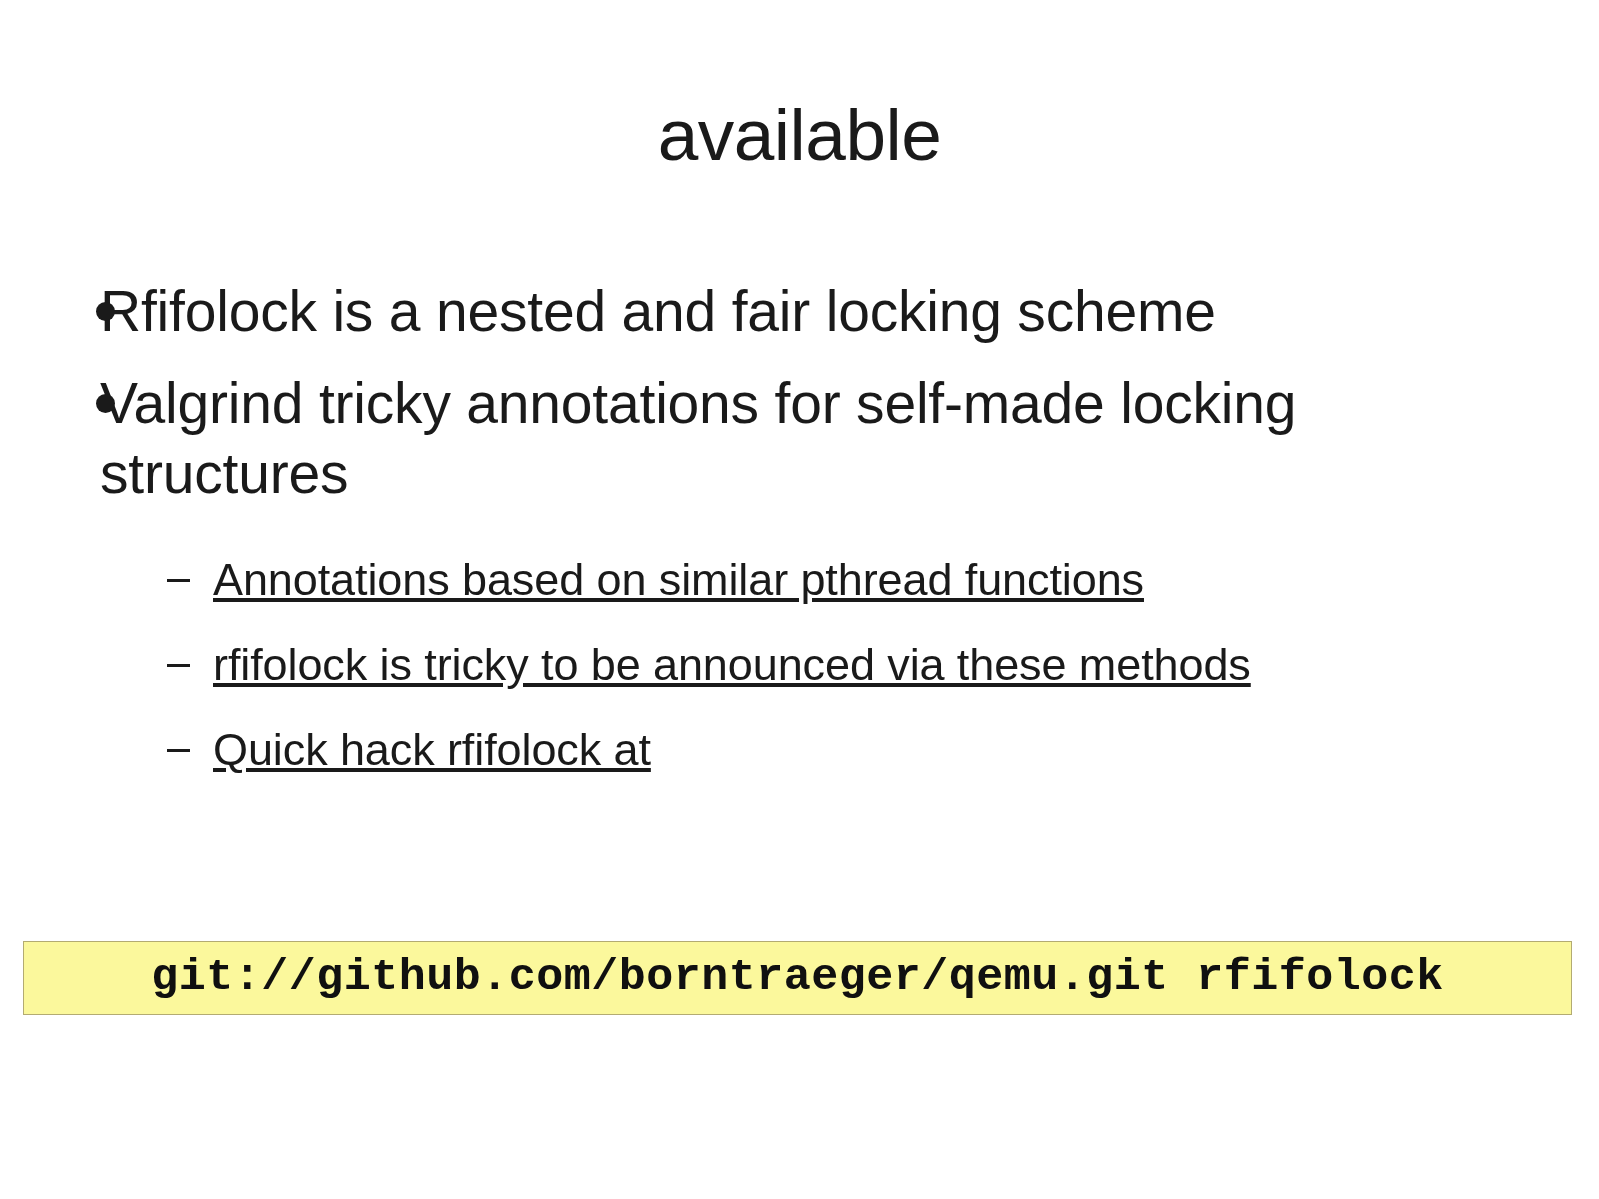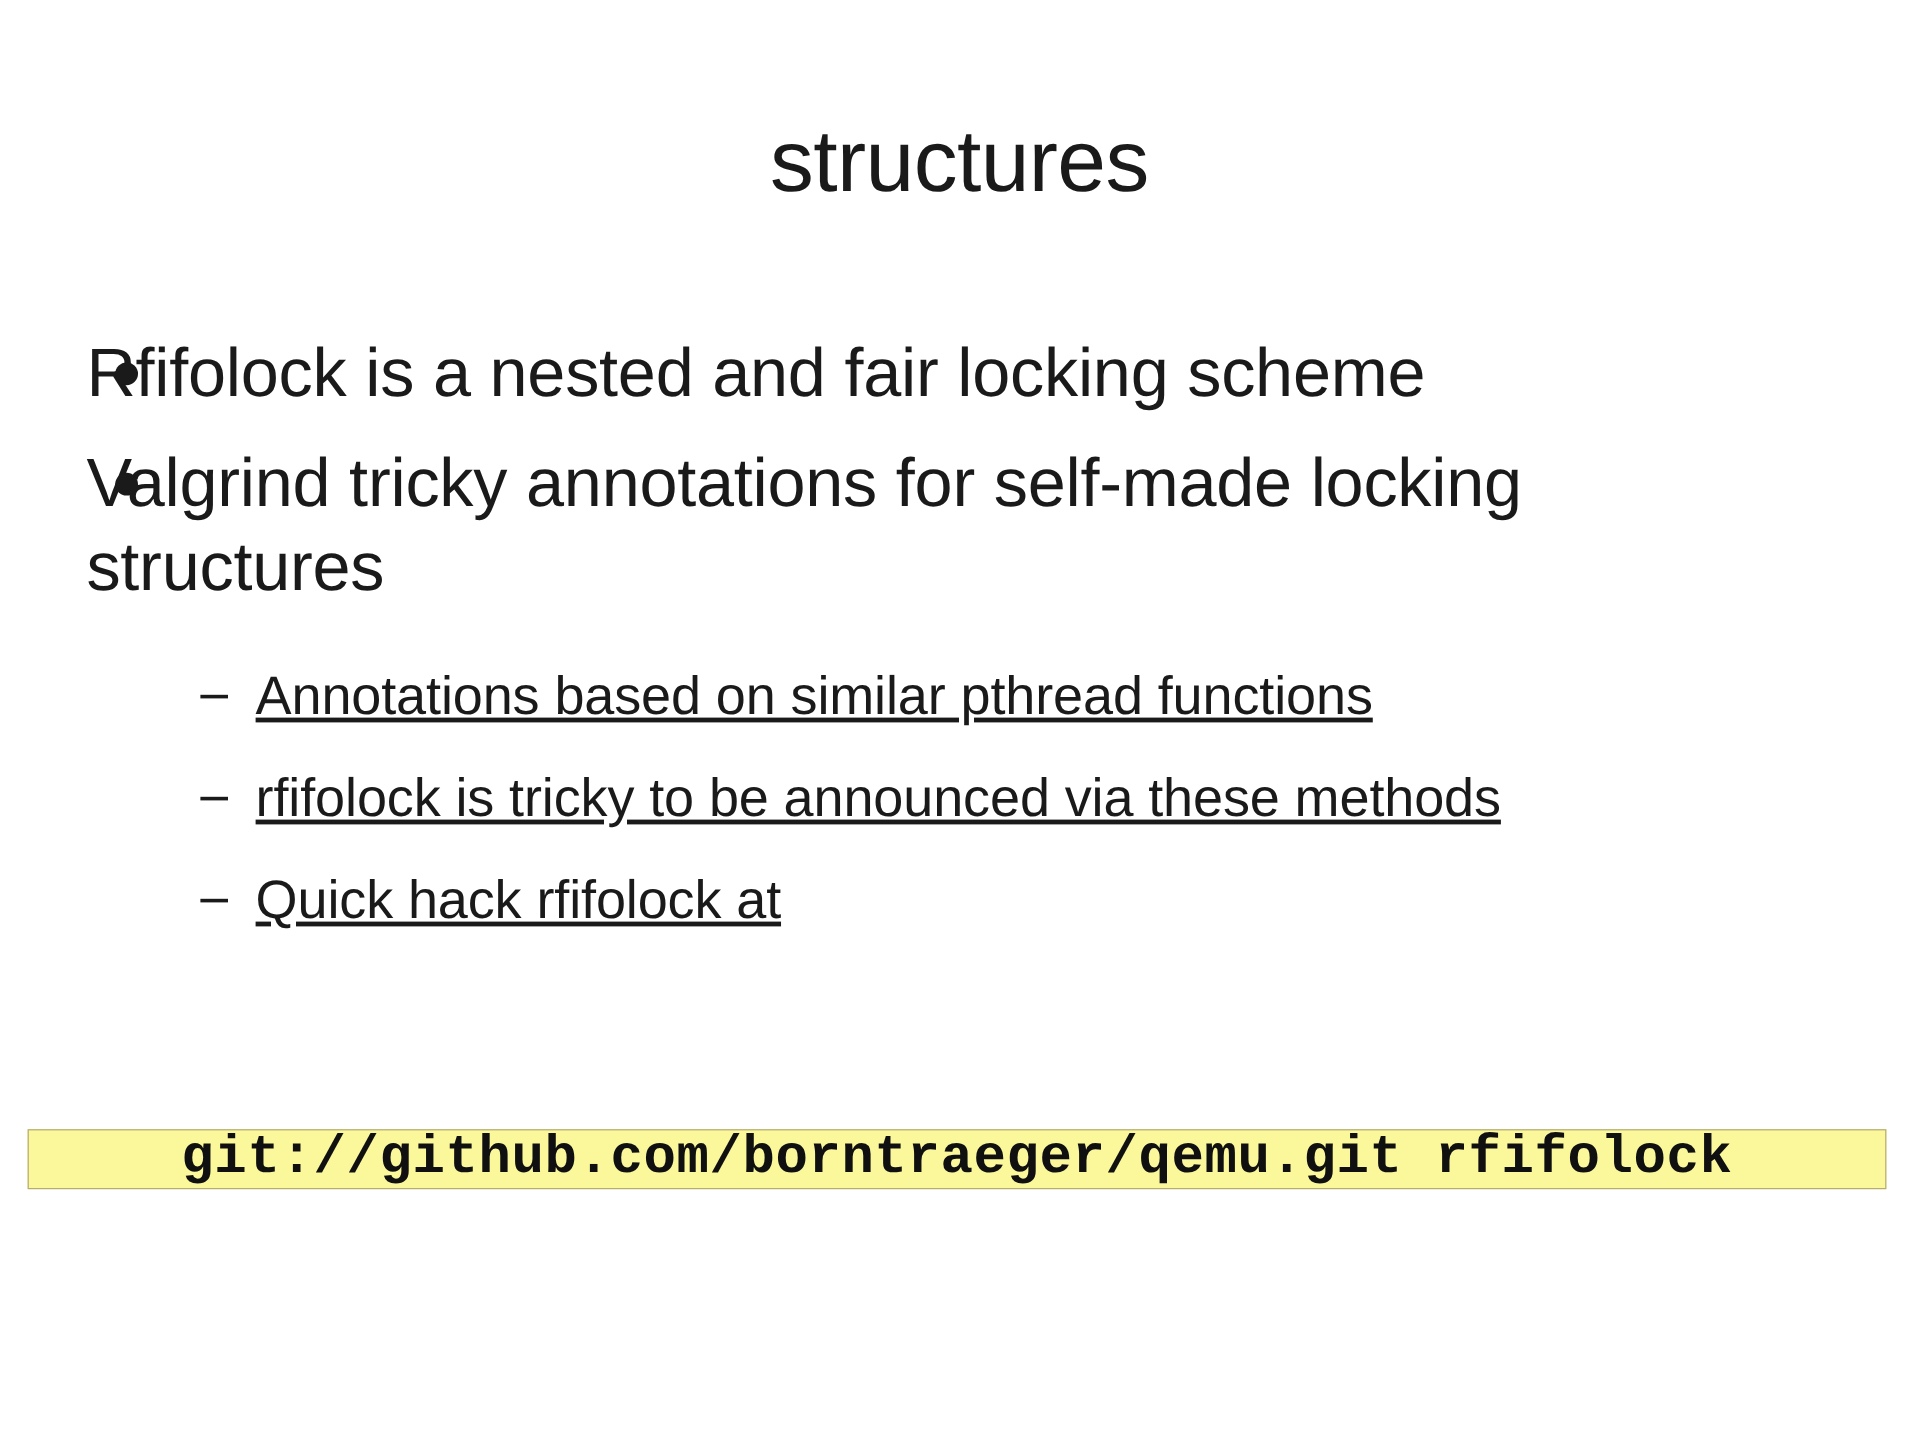--- a/index.html
+++ b/index.html
@@ -41,21 +41,21 @@
   
   .body-list {
     position: absolute;
     left: 0;
     top: 276px;
     width: 1599px;
   }
 
   .bullet-l1 {
     position: relative;
-    padding-left: 72px;
+    padding-left: 100px;
     padding-right: 180px;
     margin: 0 0 22px 0;
     font-size: 57px;
     line-height: 70px;
     font-weight: 400;
     color: #1a1a1a;
     letter-spacing: -0.2px;
   }
   .bullet-l1 .marker {
     position: absolute;
@@ -107,21 +107,21 @@
     background: #1a1a1a;
     margin-top: 31px;
   }
 
   
   .code-callout {
     position: absolute;
     left: 23px;
     top: 941px;
     width: 1549px;
-    height: 50px;
+    height: 74px;
     background: #fbf89c;
     border: 1px solid #b3ab72;
     box-sizing: border-box;
     display: flex;
     align-items: center;
     justify-content: center;
   }
   .code-callout .code-text {
     font-family: "Liberation Mono", "DejaVu Sans Mono", monospace;
     font-weight: bold;
@@ -130,21 +130,21 @@
     color: #101010;
     letter-spacing: 0.5px;
     white-space: pre;
   }
 </style>
 </head>
 <body>
 
 <div class="slide">
 
-  <div class="slide-title">structures</div>
+  <div class="slide-title">available</div>
 
   <div class="body-list">
 
     <div class="bullet-l1">
       <span class="marker">
           <span class="dot"></span>
         </span>
       <span>Rfifolock is a nested and fair locking scheme</span>
     </div>
 

